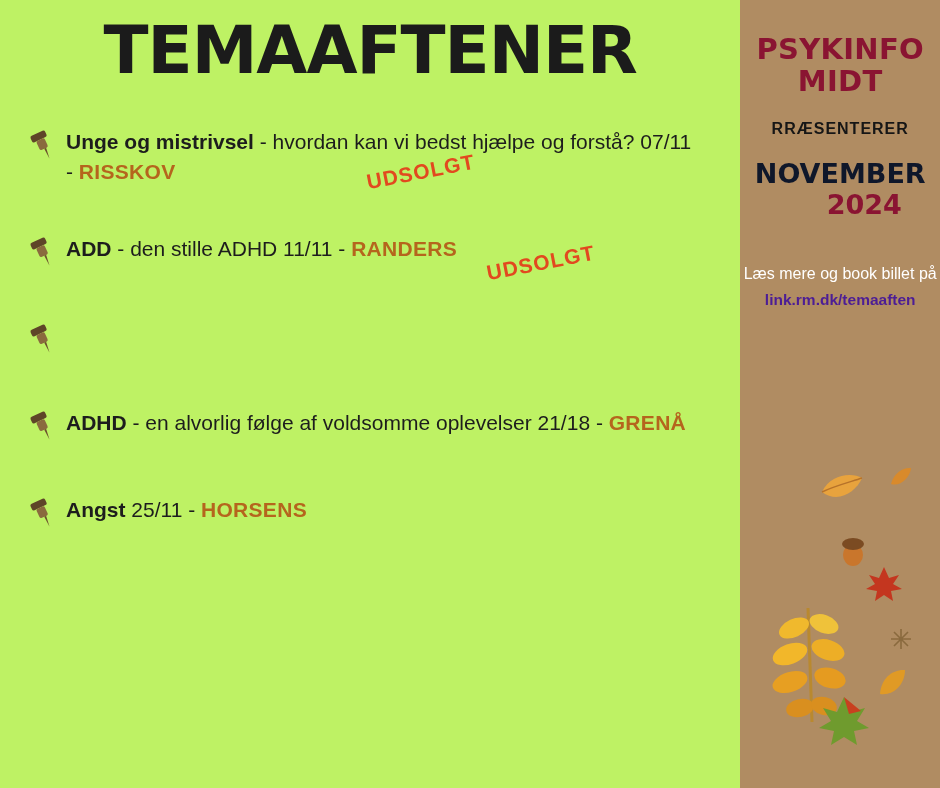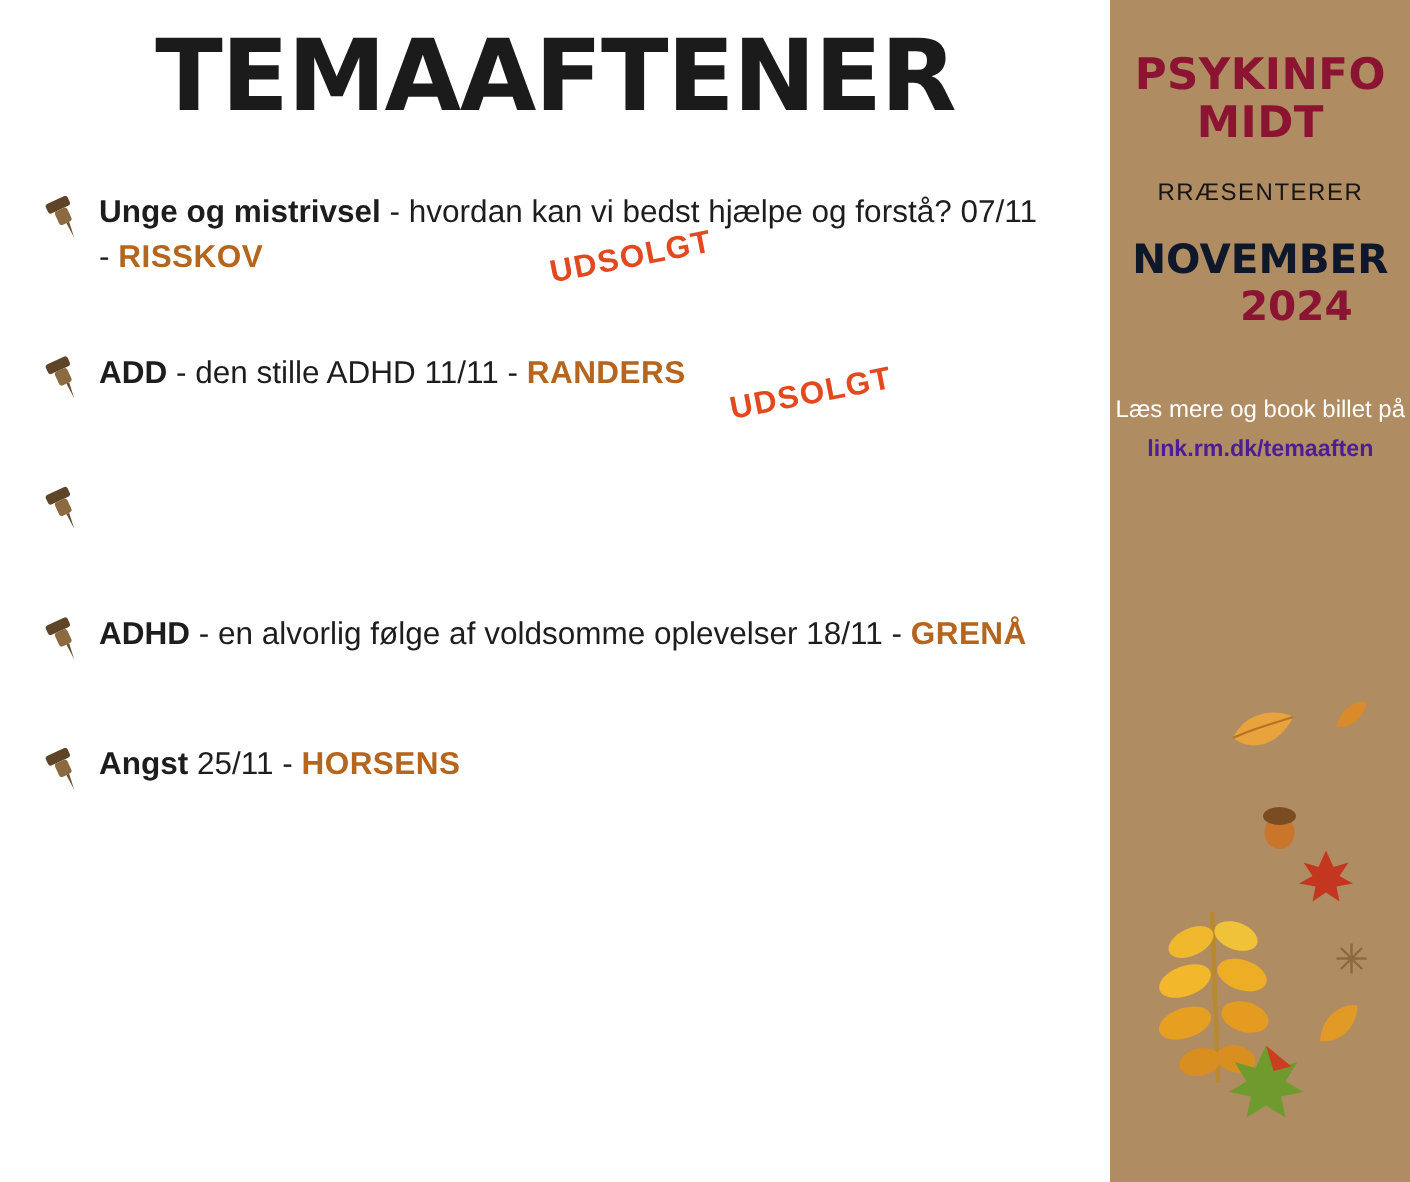--- a/index.html
+++ b/index.html
@@ -18,21 +18,21 @@
     width: 940px;
     height: 788px;
     background: #ece9e3;
     display: flex;
   }
   
   .left {
     position: relative;
     width: 742px;
     height: 788px;
-    background: #ffffff;
+    background: #bef264;
     box-sizing: border-box;
   }
   .poster-title {
     font-family: "DejaVu Sans", sans-serif;
     font-weight: bold;
     font-size: 66px;
     letter-spacing: -1px;
     color: #1b1b1b;
     text-align: center;
     margin: 0;
@@ -102,21 +102,21 @@
     font-family: "DejaVu Sans", sans-serif;
     font-weight: bold;
     font-size: 29px;
     color: #8a1432;
     line-height: 1.1;
     letter-spacing: 0.3px;
   }
   .presents {
     text-align: center;
     font-family: "Liberation Sans", sans-serif;
-    font-weight: normal;
+    font-weight: bold;
     font-size: 16px;
     letter-spacing: 1px;
     color: #161616;
     margin-top: 22px;
   }
   .month {
     text-align: center;
     font-family: "DejaVu Sans", sans-serif;
     font-weight: bold;
     font-size: 27px;
@@ -219,21 +219,21 @@
         <div class="pin">
           <svg width="34" height="34" viewBox="0 0 34 34">
             <g transform="rotate(-25 17 17)">
               <rect x="9" y="3" width="16" height="7" rx="2" fill="#5e4528"></rect>
               <rect x="12.5" y="10" width="9" height="10" rx="2" fill="#8a6a3e"></rect>
               <path d="M17 20 L19 20 L17.6 31 Z" fill="#6b4f2c"></path>
             </g>
           </svg>
         </div>
         <div class="event-text">
-          <span class="title">ADHD</span><span> - en alvorlig følge af voldsomme oplevelser 18/11 - </span><span class="city">GRENÅ</span>
+          <span class="title">ADHD</span><span> - en alvorlig følge af voldsomme oplevelser 21/18 - </span><span class="city">GRENÅ</span>
         </div>
       </div>
 
       <div class="event">
         <div class="pin">
           <svg width="34" height="34" viewBox="0 0 34 34">
             <g transform="rotate(-25 17 17)">
               <rect x="9" y="3" width="16" height="7" rx="2" fill="#5e4528"></rect>
               <rect x="12.5" y="10" width="9" height="10" rx="2" fill="#8a6a3e"></rect>
               <path d="M17 20 L19 20 L17.6 31 Z" fill="#6b4f2c"></path>

